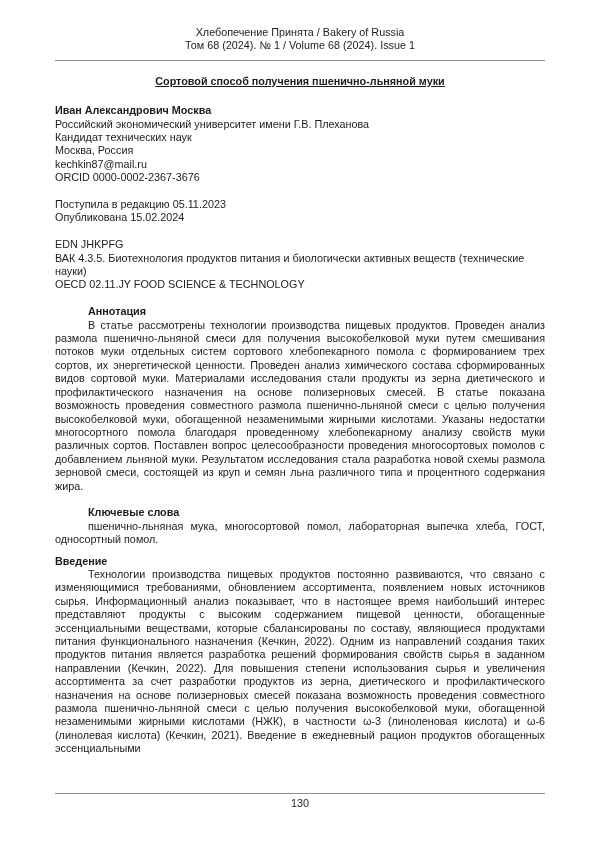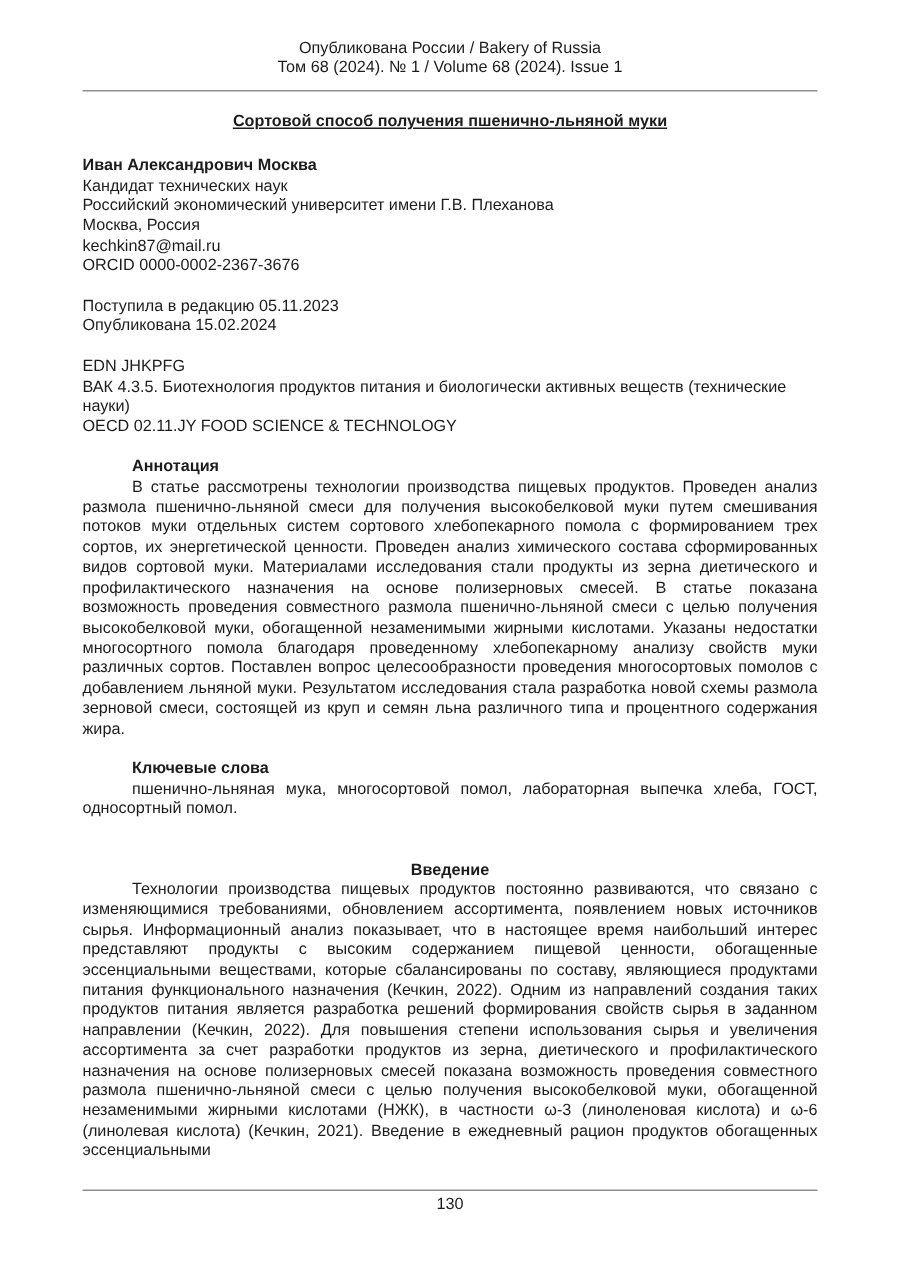--- a/index.html
+++ b/index.html
@@ -36,23 +36,23 @@
   .author-block { margin-top: 16px; }
 
   .line { white-space: nowrap; }
 
   .section-heading {
     padding-left: 33px;
     font-weight: bold;
     margin-top: 13.4px;
   }
   .center-heading {
-    text-align: center;
+    text-align: left;
     font-weight: bold;
-    margin-top: 27px;
+    margin-top: 8px;
   }
   .para {
     margin: 0;
     text-align: justify;
     text-indent: 33px;
   }
 
   .footer-rule {
     position: absolute;
     left: 55px;
@@ -70,32 +70,32 @@
     text-align: center;
   }
 </style>
 </head>
 <body>
 
 <div class="page">
   <div class="content">
 
     <div class="center">
-      <div class="line" style="white-space:normal">Опубликована России / Bakery of Russia</div>
+      <div class="line" style="white-space:normal">Хлебопечение Принята / Bakery of Russia</div>
       <div class="line" style="white-space:normal">Том 68 (2024). № 1 / Volume 68 (2024). Issue 1</div>
     </div>
 
     <hr class="header-rule">
 
     <div class="article-title">Сортовой способ получения пшенично-льняной муки</div>
 
     <div class="author-block">
       <div class="line bold">Иван Александрович Москва</div>
+      <div class="line">Российский экономический университет имени Г.В. Плеханова</div>
       <div class="line">Кандидат технических наук</div>
-      <div class="line">Российский экономический университет имени Г.В. Плеханова</div>
       <div class="line">Москва, Россия</div>
       <div class="line">kechkin87@mail.ru</div>
       <div class="line">ORCID 0000-0002-2367-3676</div>
     </div>
 
     <div class="block">
       <div class="line">Поступила в редакцию 05.11.2023</div>
       <div class="line">Опубликована 15.02.2024</div>
     </div>
 

